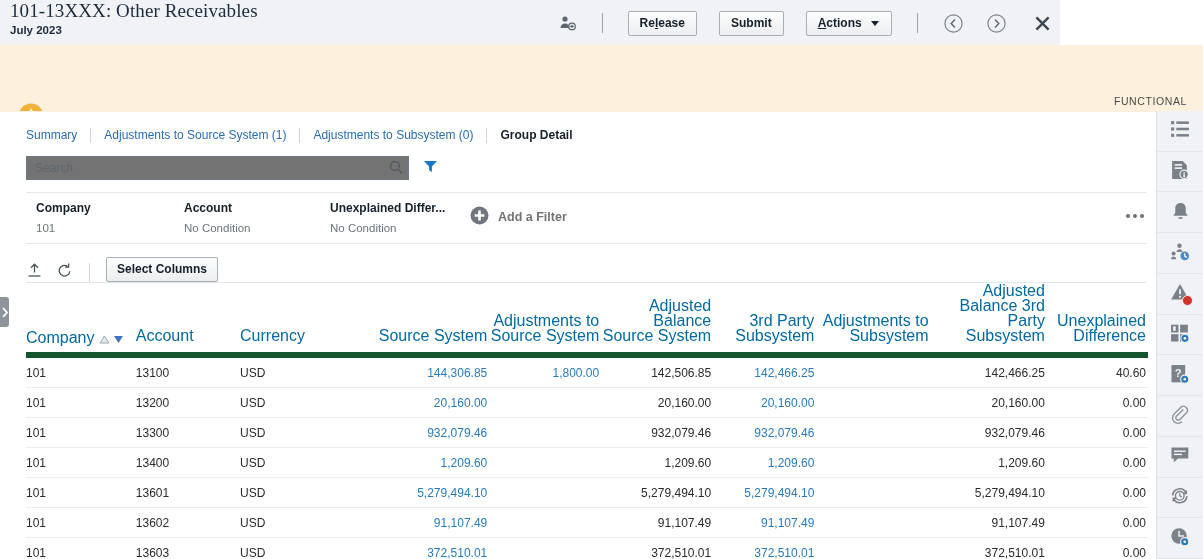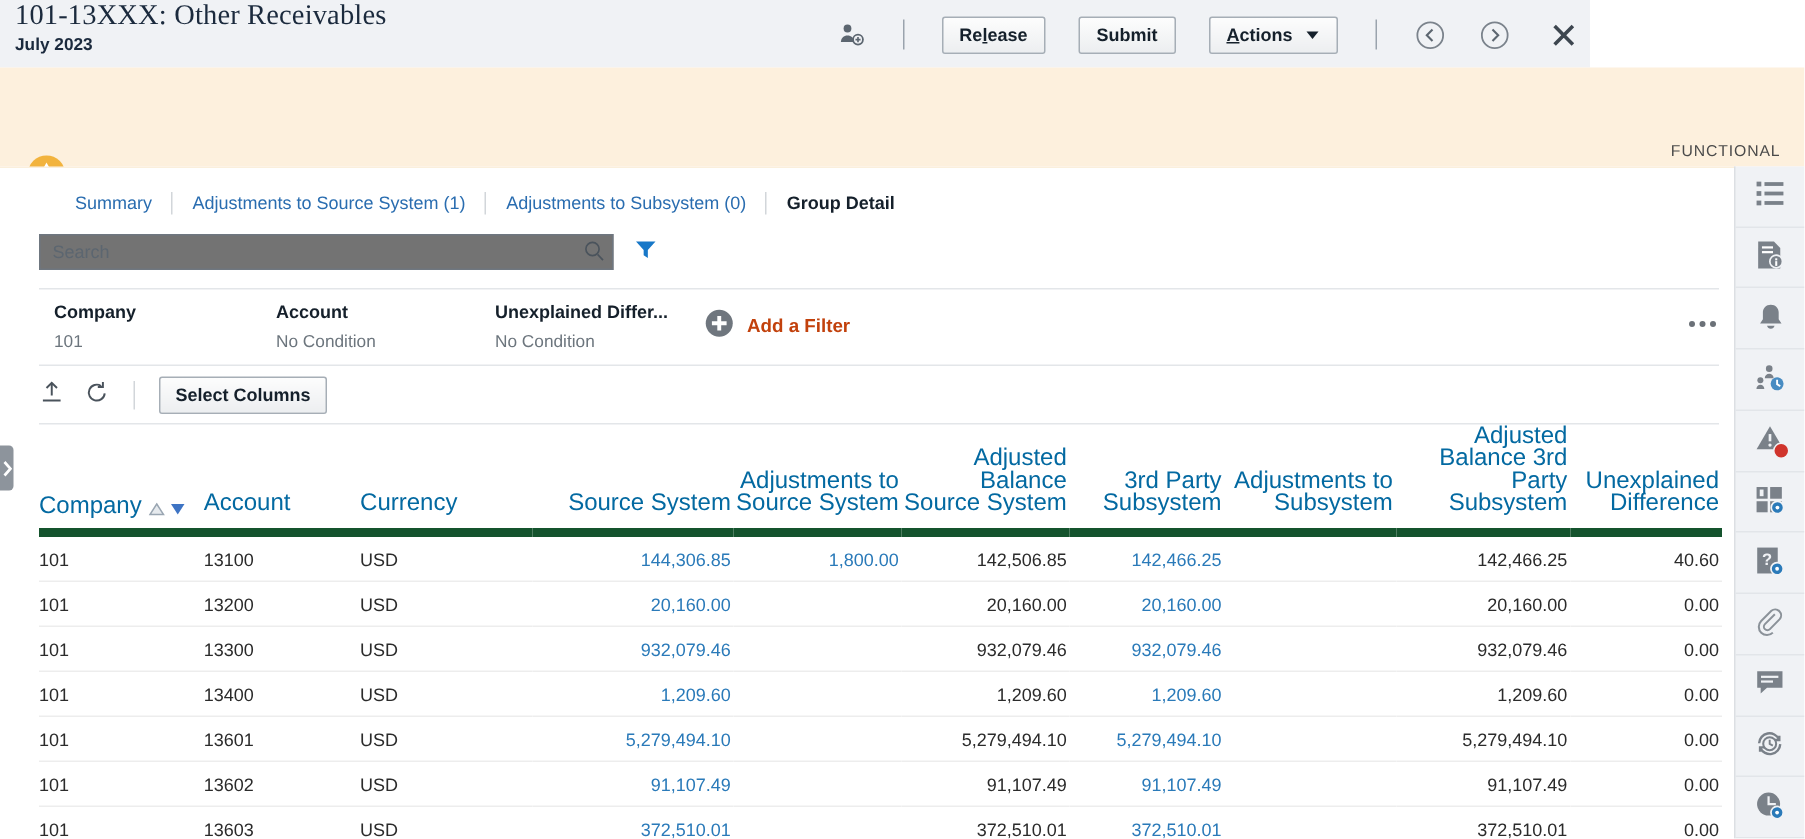--- a/index.html
+++ b/index.html
@@ -70,21 +70,21 @@
     position:absolute;left:0;top:111px;width:1157px;height:448px;
     background:#ffffff;border-top:1px solid #e7ad4e33;
   }
   .tabs{
     position:relative;height:30px;padding:8px 0 0 26px;
     display:flex;align-items:center;
   }
   .tab{
     font-size:12px;color:#2a6db0;padding:0 13px;cursor:pointer;white-space:nowrap;
   }
-  .tab:first-child{padding-left:0;margin-left:24px;}
+  .tab:first-child{padding-left:0;}
   .tab.active{color:#15202b;font-weight:bold;cursor:default;}
   .tab-div{width:1px;height:15px;background:#d2d6da;}
 
   .searchrow{position:relative;height:36px;padding-left:26px;display:flex;align-items:center;}
   .search-box{
     position:relative;width:381px;height:22px;
     border:1px solid #6f7780;background:#737373;
   }
   .search-box input{
     position:absolute;left:6px;top:0;width:350px;height:20px;border:none;outline:none;
@@ -95,27 +95,27 @@
   .filter-funnel{margin-left:14px;cursor:pointer;}
 
   .filterbar{
     position:relative;margin:6px 0 0 26px;width:1120px;height:50px;
     border-top:1px solid #e3e6e9;border-bottom:1px solid #e3e6e9;
   }
   .chip{position:absolute;top:8px;}
   .chip-name{font-size:12px;font-weight:bold;color:#15202b;white-space:nowrap;}
   .chip-val{font-size:11.5px;color:#6c757d;margin-top:7px;white-space:nowrap;}
   .addfilter{position:absolute;left:444px;top:13px;display:flex;align-items:center;gap:9px;cursor:pointer;}
-  .addfilter-lbl{font-size:12.5px;font-weight:bold;color:#c2410c;}
+  .addfilter-lbl{font-size:12.5px;font-weight:bold;color:#737373;}
   .overflow-dots{position:absolute;right:2px;top:21px;display:flex;gap:3px;cursor:pointer;}
   .overflow-dots i{width:4px;height:4px;background:#6b7178;border-radius:50%;display:block;}
 
   .toolrow{
     position:relative;margin-left:26px;width:1120px;height:38px;
-    display:flex;align-items:center;gap:13px;
+    display:flex;align-items:flex-end;gap:13px;
     border-bottom:1px solid #e3e6e9;
   }
   .tool-sep{width:1px;height:19px;background:#d2d6da;margin:0 3px;}
   .btn.sel-cols{padding:4px 10px 5px;}
 
   
   .tablewrap{position:relative;margin-left:26px;width:1122px;}
   table{border-collapse:collapse;width:1122px;table-layout:fixed;}
   thead th{
     font-size:16px;font-weight:normal;color:#0369a1;

